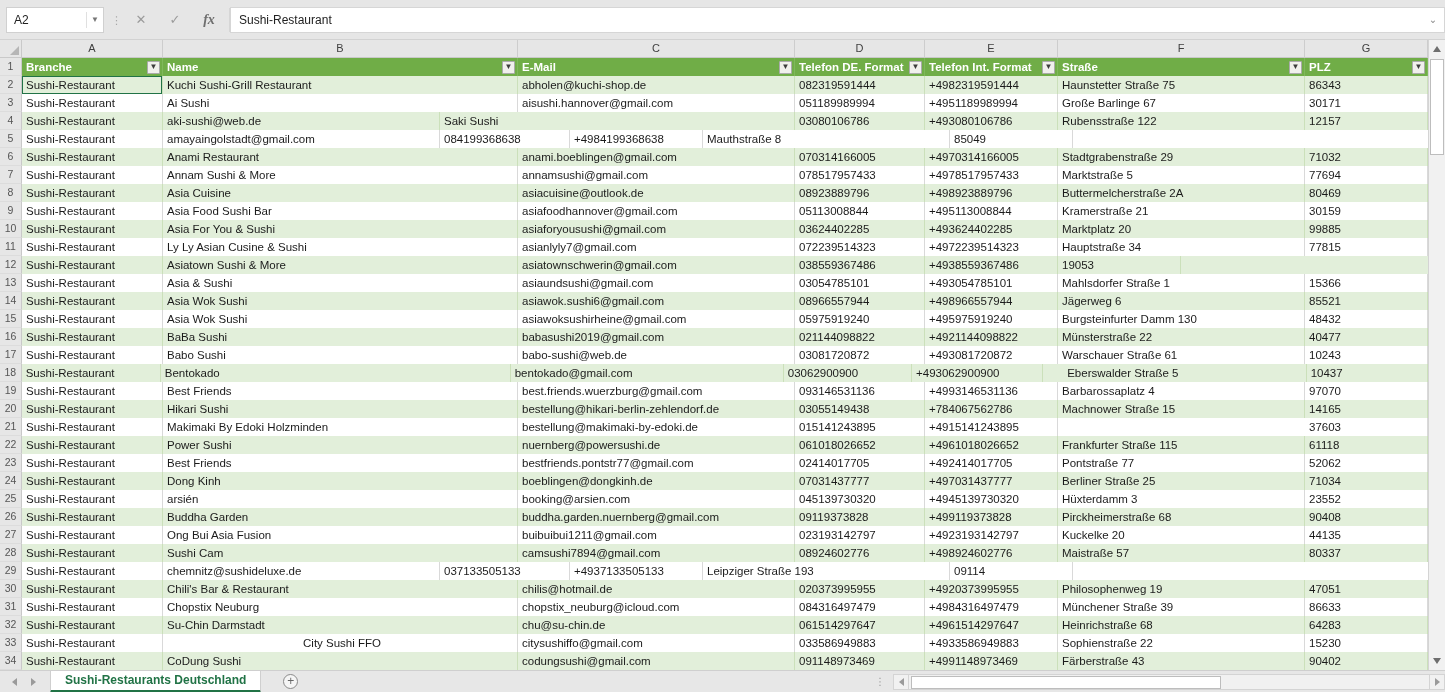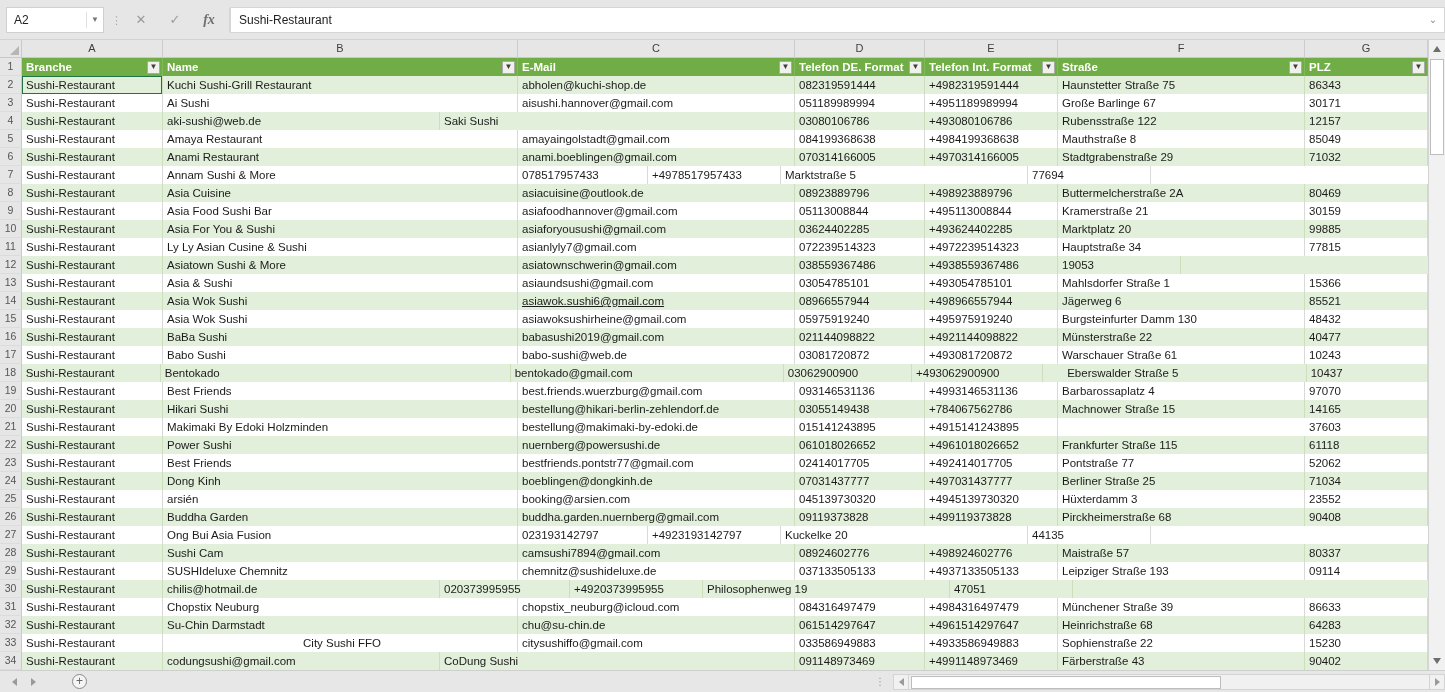--- a/index.html
+++ b/index.html
@@ -206,41 +206,41 @@
           <div class="cell" style="width: 277px;">aki-sushi@web.de</div>
           <div class="cell" style="width: 355px;">Saki Sushi</div>
           <div class="cell" style="width: 130px;">03080106786</div>
           <div class="cell" style="width: 133px;">+493080106786</div>
           <div class="cell" style="width: 247px;">Rubensstraße 122</div>
           <div class="cell" style="width: 123px;">12157</div>
         </div>
         <div class="row">
           <div class="rownum">5</div>
           <div class="cell" style="width: 141px;">Sushi-Restaurant</div>
-          <div class="cell" style="width: 355px;">Amaya Restaurant</div>
           <div class="cell" style="width: 277px;">amayaingolstadt@gmail.com</div>
           <div class="cell" style="width: 130px;">084199368638</div>
           <div class="cell" style="width: 133px;">+4984199368638</div>
           <div class="cell" style="width: 247px;">Mauthstraße 8</div>
           <div class="cell" style="width: 123px;">85049</div>
         </div>
         <div class="row banded">
           <div class="rownum">6</div>
           <div class="cell" style="width: 141px;">Sushi-Restaurant</div>
           <div class="cell" style="width: 355px;">Anami Restaurant</div>
           <div class="cell" style="width: 277px;">anami.boeblingen@gmail.com</div>
           <div class="cell" style="width: 130px;">070314166005</div>
           <div class="cell" style="width: 133px;">+4970314166005</div>
           <div class="cell" style="width: 247px;">Stadtgrabenstraße 29</div>
           <div class="cell" style="width: 123px;">71032</div>
         </div>
         <div class="row">
           <div class="rownum">7</div>
           <div class="cell" style="width: 141px;">Sushi-Restaurant</div>
           <div class="cell" style="width: 355px;">Annam Sushi &amp; More</div>
+          <div class="cell" style="width: 277px;">annamsushi@gmail.com</div>
           <div class="cell" style="width: 130px;">078517957433</div>
           <div class="cell" style="width: 133px;">+4978517957433</div>
           <div class="cell" style="width: 247px;">Marktstraße 5</div>
           <div class="cell" style="width: 123px;">77694</div>
         </div>
         <div class="row banded">
           <div class="rownum">8</div>
           <div class="cell" style="width: 141px;">Sushi-Restaurant</div>
           <div class="cell" style="width: 355px;">Asia Cuisine</div>
           <div class="cell" style="width: 277px;">asiacuisine@outlook.de</div>
@@ -295,21 +295,21 @@
           <div class="cell" style="width: 277px;">asiaundsushi@gmail.com</div>
           <div class="cell" style="width: 130px;">03054785101</div>
           <div class="cell" style="width: 133px;">+493054785101</div>
           <div class="cell" style="width: 247px;">Mahlsdorfer Straße 1</div>
           <div class="cell" style="width: 123px;">15366</div>
         </div>
         <div class="row banded">
           <div class="rownum">14</div>
           <div class="cell" style="width: 141px;">Sushi-Restaurant</div>
           <div class="cell" style="width: 355px;">Asia Wok Sushi</div>
-          <div class="cell" style="width: 277px; text-decoration: underline;">asiawok.sushi6@gmail.com</div>
+          <div class="cell" style="width: 277px;">asiawok.sushi6@gmail.com</div>
           <div class="cell" style="width: 130px;">08966557944</div>
           <div class="cell" style="width: 133px;">+498966557944</div>
           <div class="cell" style="width: 247px;">Jägerweg 6</div>
           <div class="cell" style="width: 123px;">85521</div>
         </div>
         <div class="row">
           <div class="rownum">15</div>
           <div class="cell" style="width: 141px;">Sushi-Restaurant</div>
           <div class="cell" style="width: 355px;">Asia Wok Sushi</div>
           <div class="cell" style="width: 277px;">asiawoksushirheine@gmail.com</div>
@@ -425,48 +425,49 @@
           <div class="cell" style="width: 277px;">buddha.garden.nuernberg@gmail.com</div>
           <div class="cell" style="width: 130px;">09119373828</div>
           <div class="cell" style="width: 133px;">+499119373828</div>
           <div class="cell" style="width: 247px;">Pirckheimerstraße 68</div>
           <div class="cell" style="width: 123px;">90408</div>
         </div>
         <div class="row">
           <div class="rownum">27</div>
           <div class="cell" style="width: 141px;">Sushi-Restaurant</div>
           <div class="cell" style="width: 355px;">Ong Bui Asia Fusion</div>
+          <div class="cell" style="width: 277px;">buibuibui1211@gmail.com</div>
           <div class="cell" style="width: 130px;">023193142797</div>
           <div class="cell" style="width: 133px;">+4923193142797</div>
           <div class="cell" style="width: 247px;">Kuckelke 20</div>
           <div class="cell" style="width: 123px;">44135</div>
         </div>
         <div class="row banded">
           <div class="rownum">28</div>
           <div class="cell" style="width: 141px;">Sushi-Restaurant</div>
           <div class="cell" style="width: 355px;">Sushi Cam</div>
           <div class="cell" style="width: 277px;">camsushi7894@gmail.com</div>
           <div class="cell" style="width: 130px;">08924602776</div>
           <div class="cell" style="width: 133px;">+498924602776</div>
           <div class="cell" style="width: 247px;">Maistraße 57</div>
           <div class="cell" style="width: 123px;">80337</div>
         </div>
         <div class="row">
           <div class="rownum">29</div>
           <div class="cell" style="width: 141px;">Sushi-Restaurant</div>
-          <div class="cell" style="width: 355px;">SUSHIdeluxe Chemnitz</div>
           <div class="cell" style="width: 277px;">chemnitz@sushideluxe.de</div>
           <div class="cell" style="width: 130px;">037133505133</div>
           <div class="cell" style="width: 133px;">+4937133505133</div>
           <div class="cell" style="width: 247px;">Leipziger Straße 193</div>
           <div class="cell" style="width: 123px;">09114</div>
         </div>
         <div class="row banded">
           <div class="rownum">30</div>
           <div class="cell" style="width: 141px;">Sushi-Restaurant</div>
+          <div class="cell" style="width: 355px;">Chili's Bar &amp; Restaurant</div>
           <div class="cell" style="width: 277px;">chilis@hotmail.de</div>
           <div class="cell" style="width: 130px;">020373995955</div>
           <div class="cell" style="width: 133px;">+4920373995955</div>
           <div class="cell" style="width: 247px;">Philosophenweg 19</div>
           <div class="cell" style="width: 123px;">47051</div>
         </div>
         <div class="row">
           <div class="rownum">31</div>
           <div class="cell" style="width: 141px;">Sushi-Restaurant</div>
           <div class="cell" style="width: 355px;">Chopstix Neuburg</div>
@@ -492,22 +493,22 @@
           <div class="cell" style="width: 355px; text-align: center;">City Sushi FFO</div>
           <div class="cell" style="width: 277px;">citysushiffo@gmail.com</div>
           <div class="cell" style="width: 130px;">033586949883</div>
           <div class="cell" style="width: 133px;">+4933586949883</div>
           <div class="cell" style="width: 247px;">Sophienstraße 22</div>
           <div class="cell" style="width: 123px;">15230</div>
         </div>
         <div class="row banded">
           <div class="rownum">34</div>
           <div class="cell" style="width: 141px;">Sushi-Restaurant</div>
+          <div class="cell" style="width: 355px;">CoDung Sushi</div>
           <div class="cell" style="width: 277px;">codungsushi@gmail.com</div>
-          <div class="cell" style="width: 355px;">CoDung Sushi</div>
           <div class="cell" style="width: 130px;">091148973469</div>
           <div class="cell" style="width: 133px;">+4991148973469</div>
           <div class="cell" style="width: 247px;">Färberstraße 43</div>
           <div class="cell" style="width: 123px;">90402</div>
         </div>
       </div>
   </div>
   <div class="vscroll">
     <div class="vs-btn">
         <span class="tri-up"></span>
@@ -516,20 +517,23 @@
     <div class="vs-btn down">
         <span class="tri-down"></span>
       </div>
   </div>
 </div>
 
 <div class="tabbar">
   <div class="navarrows">
     <span class="tri-left"></span>
     <span class="tri-right"></span>
+  </div>
+  <div class="sheettab">
+    <span>Sushi-Restaurants Deutschland</span>
   </div>
   <span class="addsheet">+</span>
   <div class="hscroll">
     <span class="hs-dots">⋮</span>
     <div class="hs-btn">
         <span class="tri-left"></span>
       </div>
     <div class="hs-track">
       <div class="hs-thumb"></div>
     </div>

